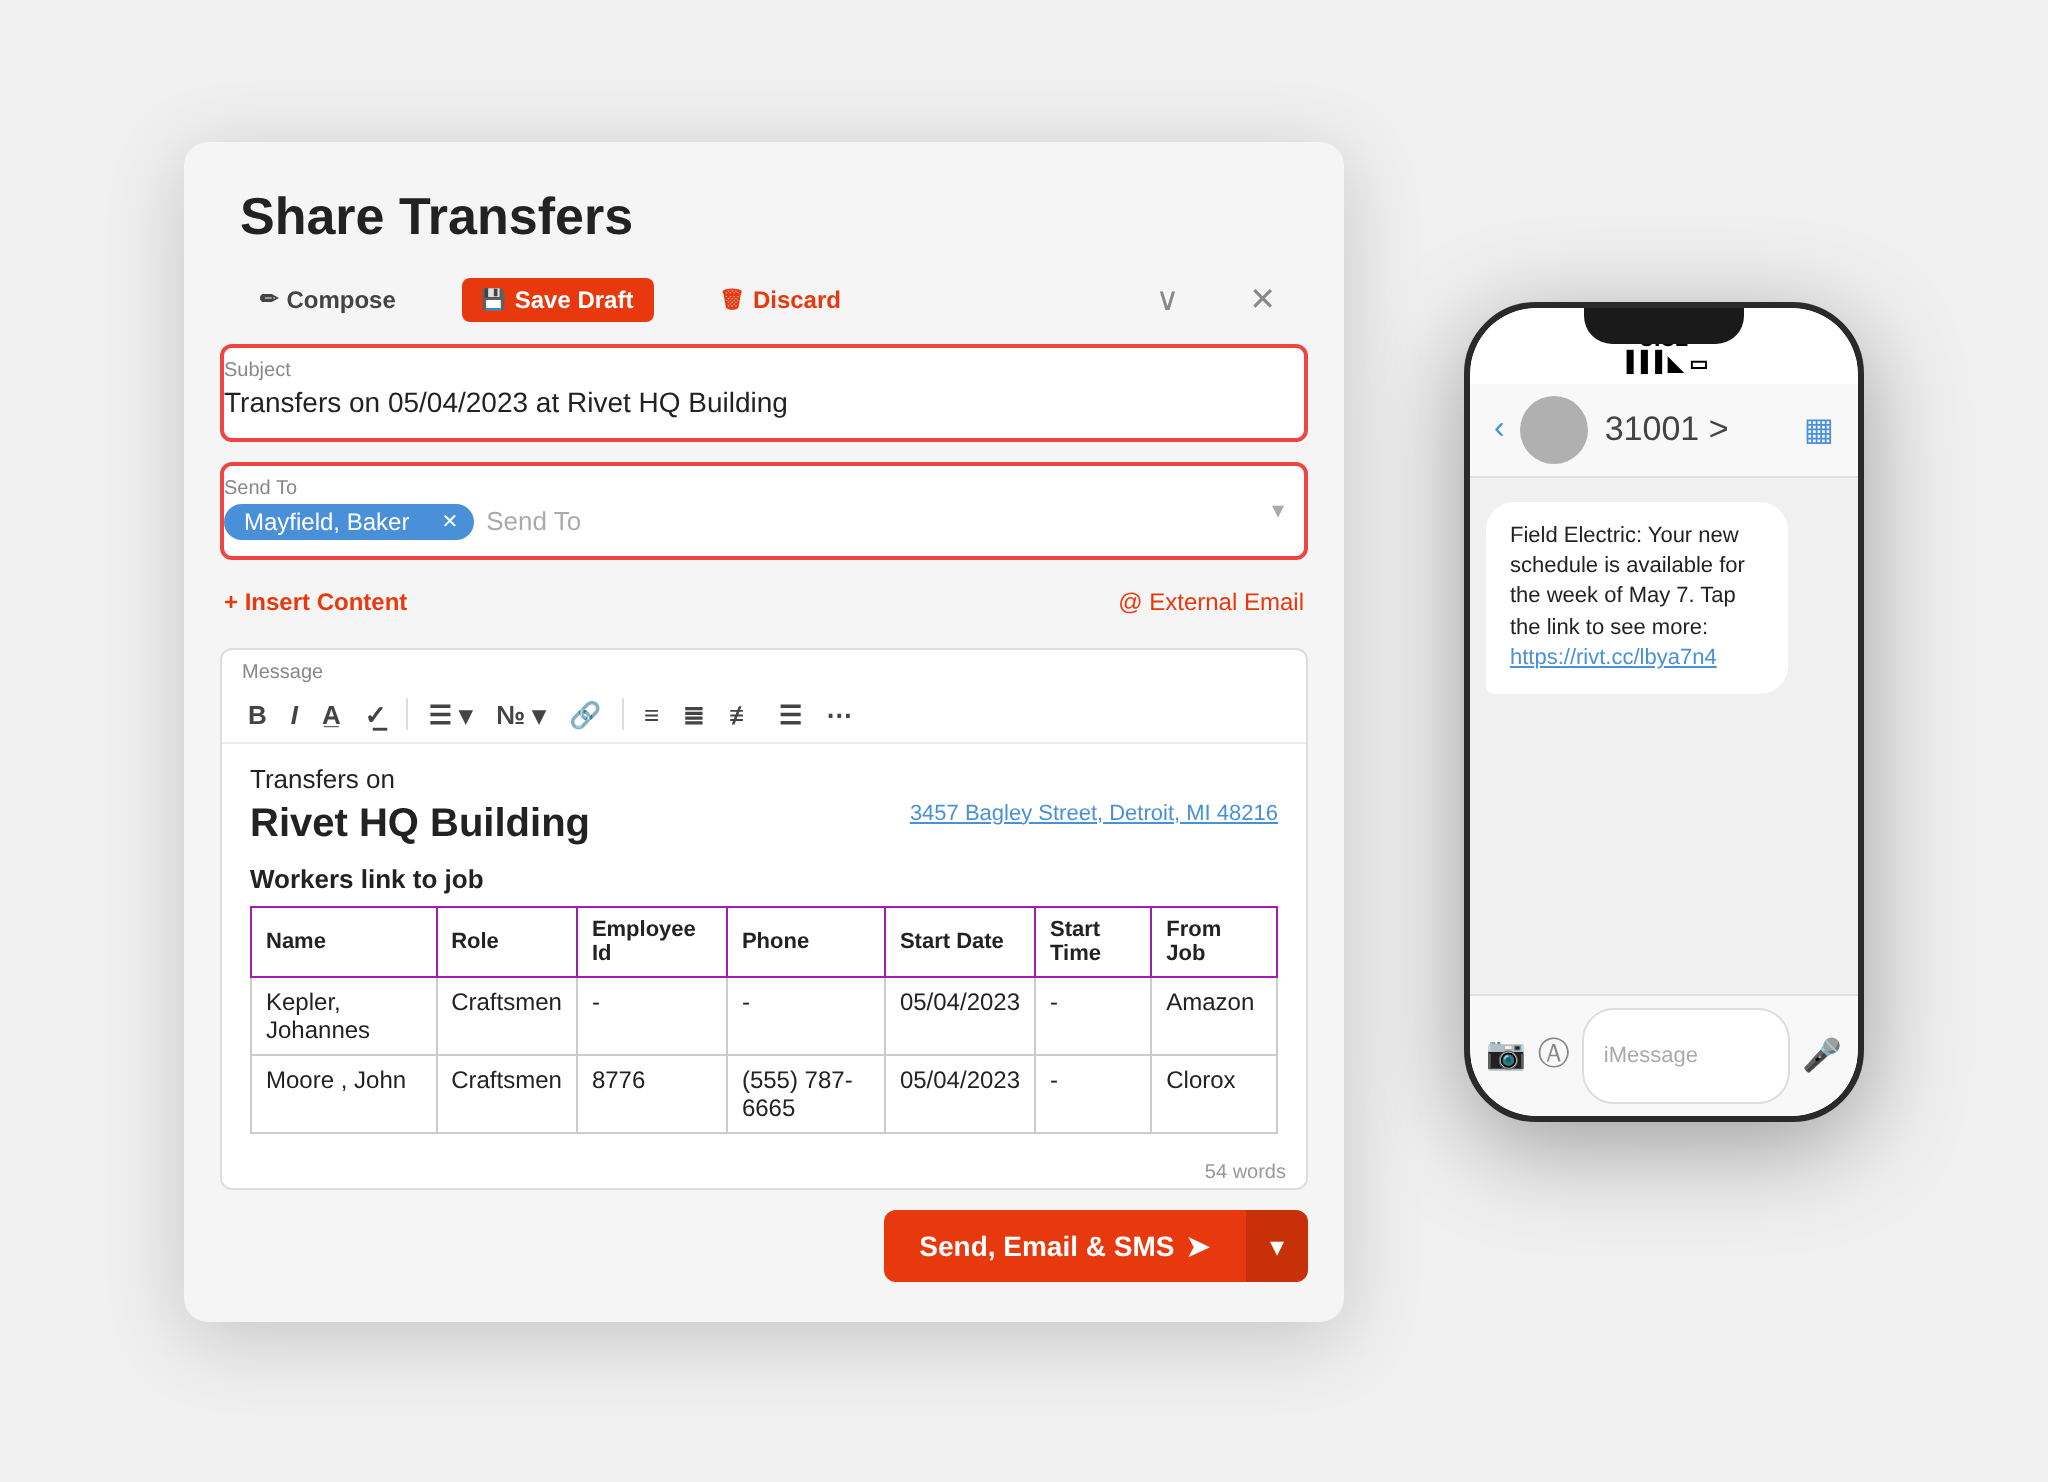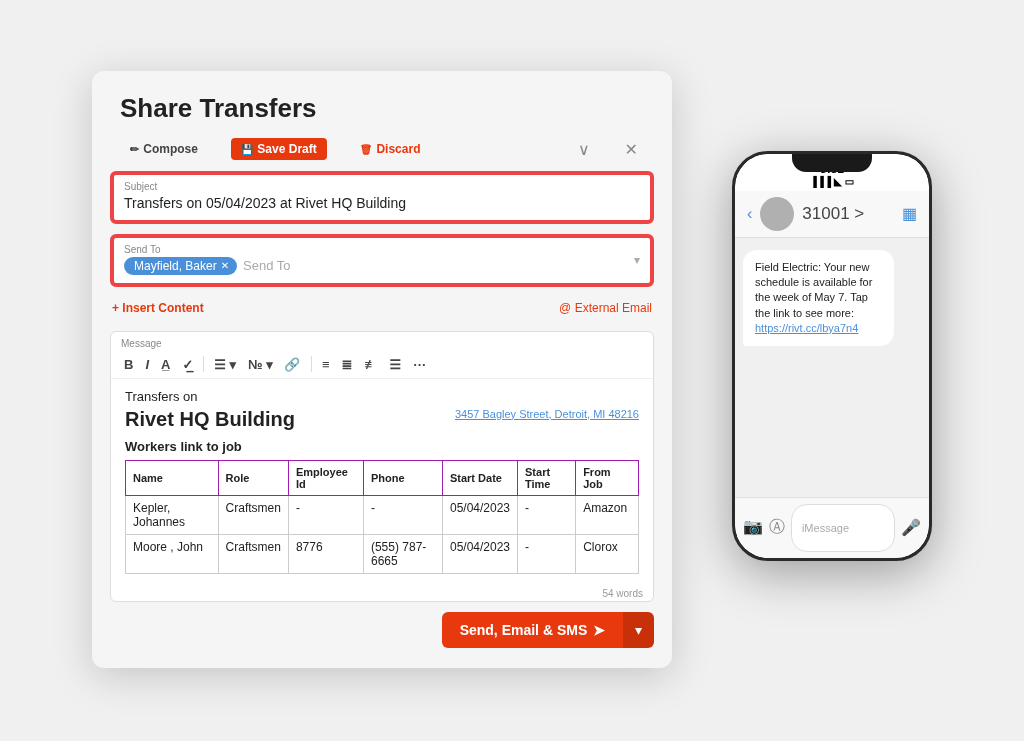--- a/index.html
+++ b/index.html
@@ -94,24 +94,24 @@
       cursor: pointer;
       padding: 2px 6px;
     }
 
     .email-form {
       padding: 0 18px;
     }
 
     .form-field {
       background: #fff;
-      border: 4px solid #ef4444;
+      border: 2px solid #ef4444;
       border-radius: 6px;
       margin-bottom: 10px;
-      padding: 6px 10px 8px 10px;
+      padding: 6px 10px 8px 0;
       position: relative;
     }
 
     .field-label {
       font-size: 10px;
       color: #888;
       margin-bottom: 2px;
       display: block;
     }
 
@@ -128,21 +128,21 @@
     }
 
     .tag {
       background: #4a90d9;
       color: #fff;
       border-radius: 12px;
       padding: 2px 8px 2px 10px;
       font-size: 12px;
       display: flex;
       align-items: center;
-      gap: 4px;
+      gap: 16px;
     }
 
     .tag-close {
       font-size: 10px;
       cursor: pointer;
       color: #fff;
     }
 
     .send-to-placeholder {
       color: #aaa;

